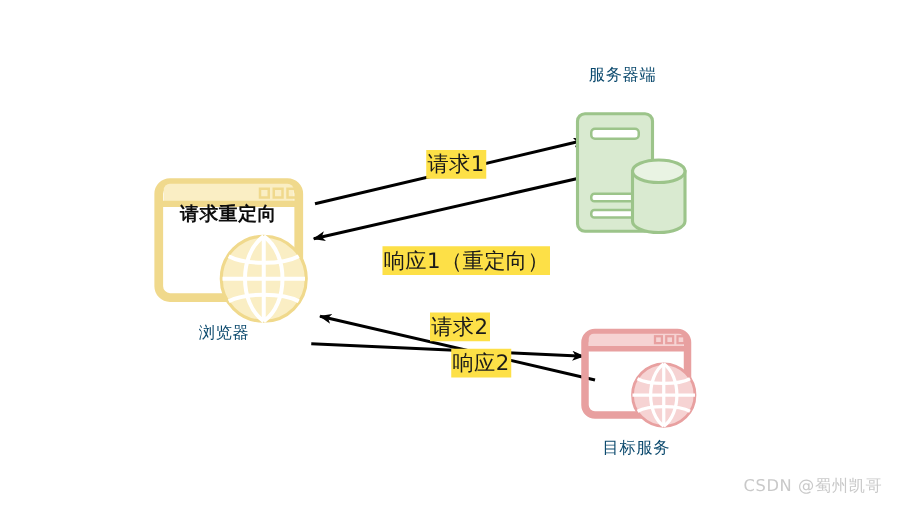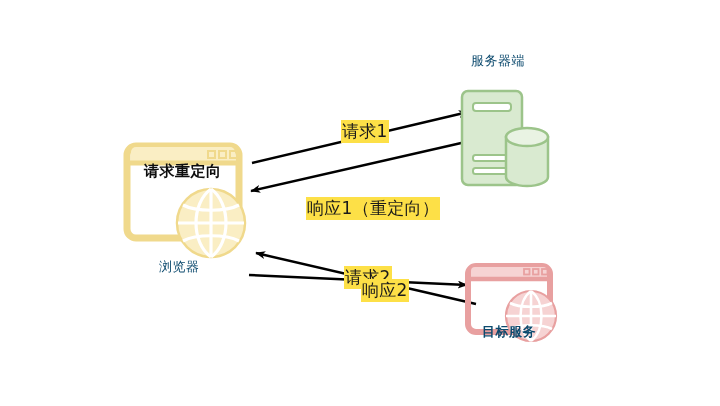--- a/index.html
+++ b/index.html
@@ -140,21 +140,22 @@
       <g stroke="#ffffff" stroke-width="2.6" fill="none">
         <line x1="531" y1="291" x2="531" y2="341"></line>
         <line x1="506" y1="316" x2="556" y2="316"></line>
         <path d="M531,291 C517,301 517,331 531,341"></path>
         <path d="M531,291 C545,301 545,331 531,341"></path>
         <path d="M510,303 C519,308 543,308 552,303"></path>
         <path d="M510,329 C519,324 543,324 552,329"></path>
       </g>
     </g>
   </svg>
-  <div class="node-label" style="left:482px; top:324px;font-weight:bold;">目标服务</div>
+  <div class="node-label" style="left:482px; top:351px;">目标服务</div>
 
   <div class="edge-label" style="left:341px; top:120px;">请求1</div>
   <div class="edge-label" style="left:306px; top:157px;margin-top:40px;">响应1（重定向）</div>
-  <div class="edge-label" style="left:344px; top:250px;margin-top:16px;">请求2</div>
+  <div class="edge-label" style="left:344px; top:250px;">请求2</div>
   <div class="edge-label" style="left:361px; top:279px;">响应2</div>
 
+  <div class="watermark">CSDN @蜀州凯哥</div>
 
 </div>
 
 </body></html>

